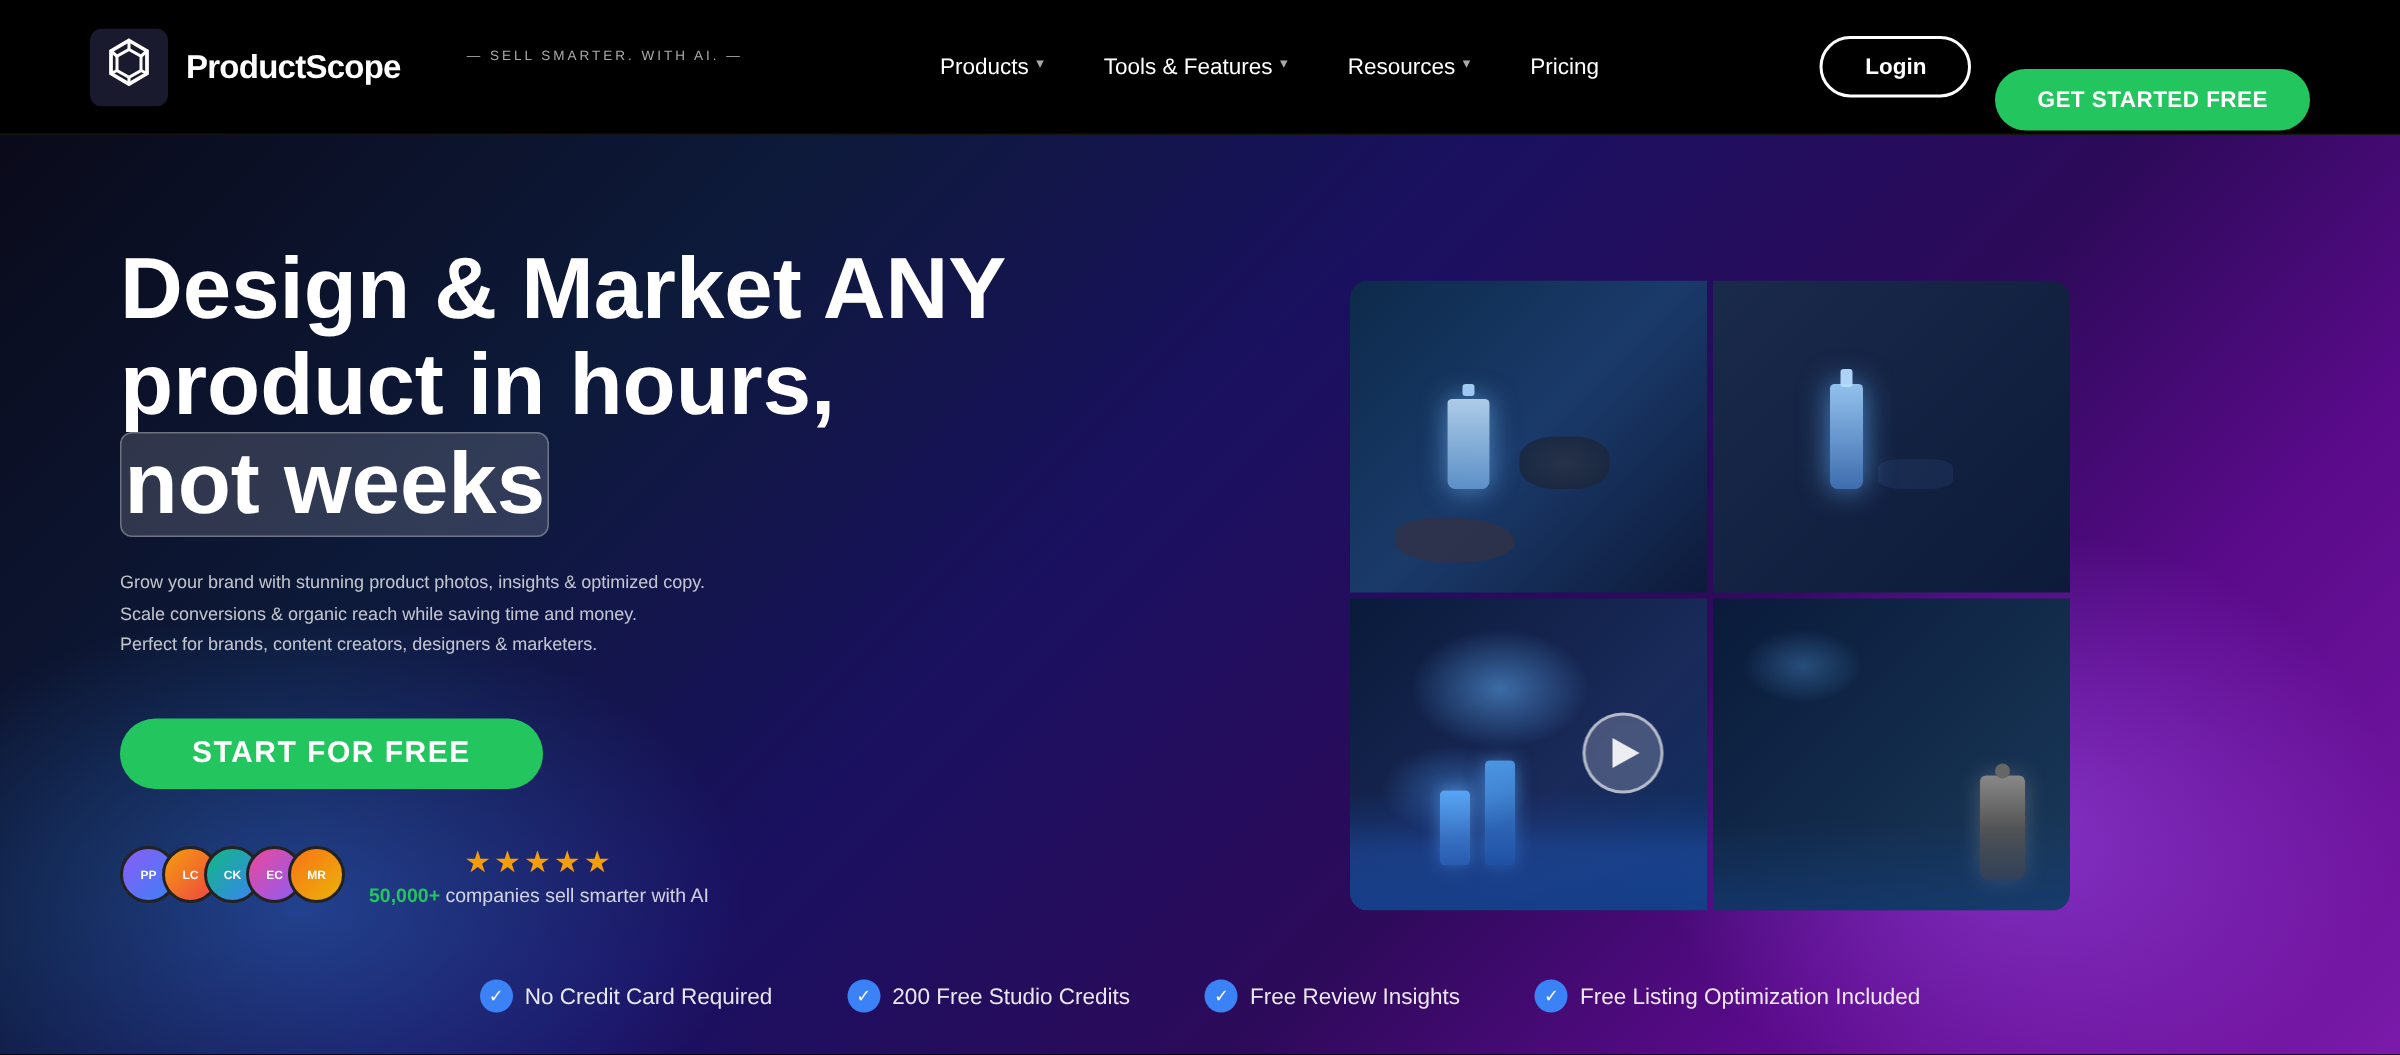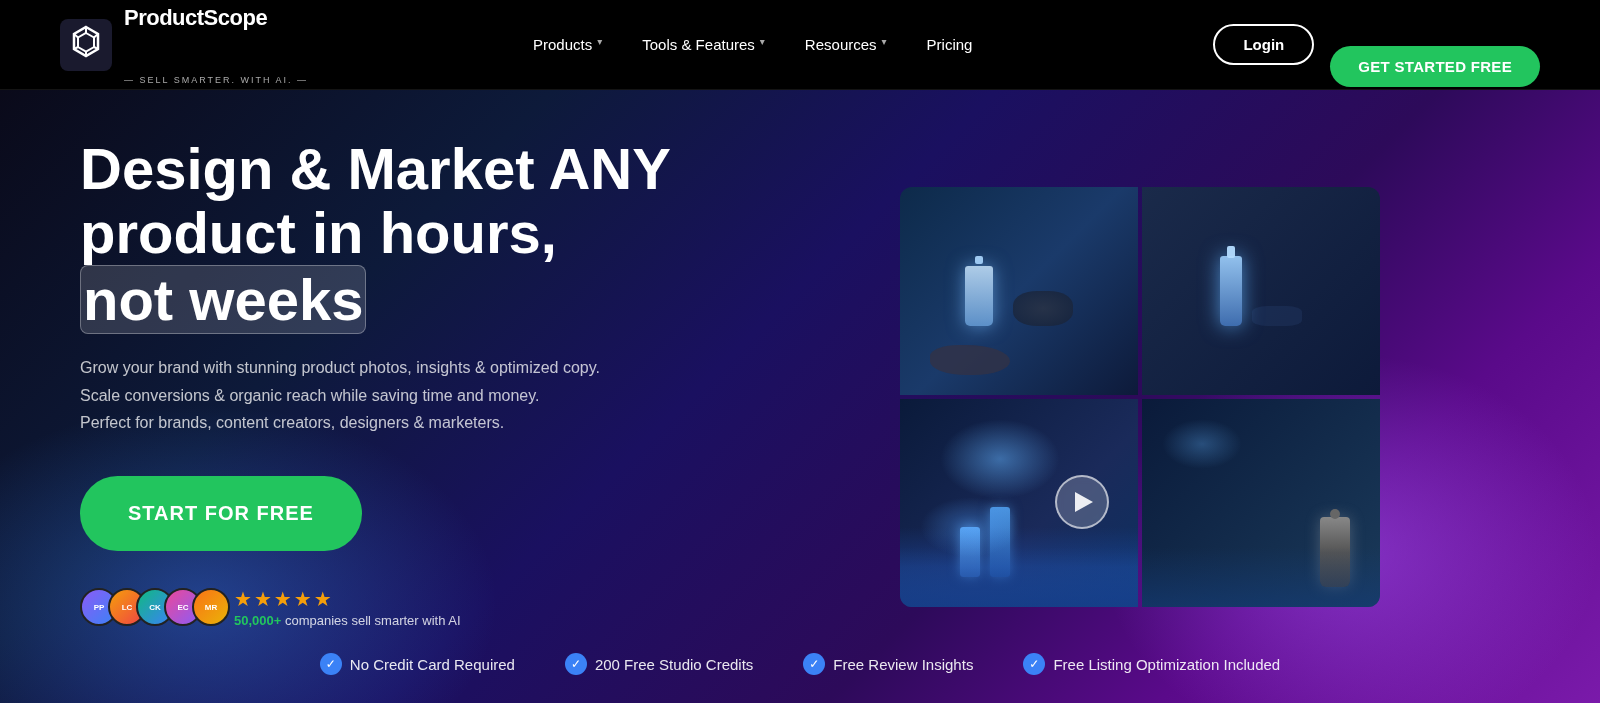--- a/index.html
+++ b/index.html
@@ -26,21 +26,21 @@
       display: flex;
       align-items: center;
       gap: 12px;
     }
     .logo-icon {
       width: 52px;
       height: 52px;
     }
     .logo-text-block {
       display: flex;
-      flex-direction: column;
+      flex-direction: row;
       gap: 44px;
     }
     .logo-name {
       font-size: 22px;
       font-weight: 800;
       color: #fff;
       letter-spacing: -0.5px;
     }
     .logo-tagline {
       font-size: 9px;
@@ -142,47 +142,48 @@
       margin-bottom: 20px;
     }
     .hero-title .highlight {
       display: inline-block;
       background: rgba(255,255,255,0.15);
       border: 1px solid rgba(255,255,255,0.3);
       border-radius: 8px;
       padding: 2px 2px;
     }
     .hero-description {
-      font-size: 16px;
+      font-size: 12px;
       color: rgba(255,255,255,0.75);
       line-height: 1.7;
       margin-bottom: 40px;
       max-width: 520px;
     }
     .btn-start-free {
       display: inline-block;
-      padding: 26px 48px;
+      padding: 12px 48px;
       background: #22c55e;
       border: none;
       border-radius: 50px;
       color: #fff;
       font-size: 20px;
       font-weight: 800;
       cursor: pointer;
       letter-spacing: 1px;
       text-transform: uppercase;
       margin-bottom: 36px;
     }
 
     
     .social-proof {
       display: flex;
       align-items: center;
-      gap: 14px;
+      gap: 26px;
       margin-bottom: 28px;
+      text-align: center;
     }
     .avatars {
       display: flex;
     }
     .avatar-circle {
       width: 38px;
       height: 38px;
       border-radius: 50%;
       border: 2px solid #222;
       margin-right: -10px;

